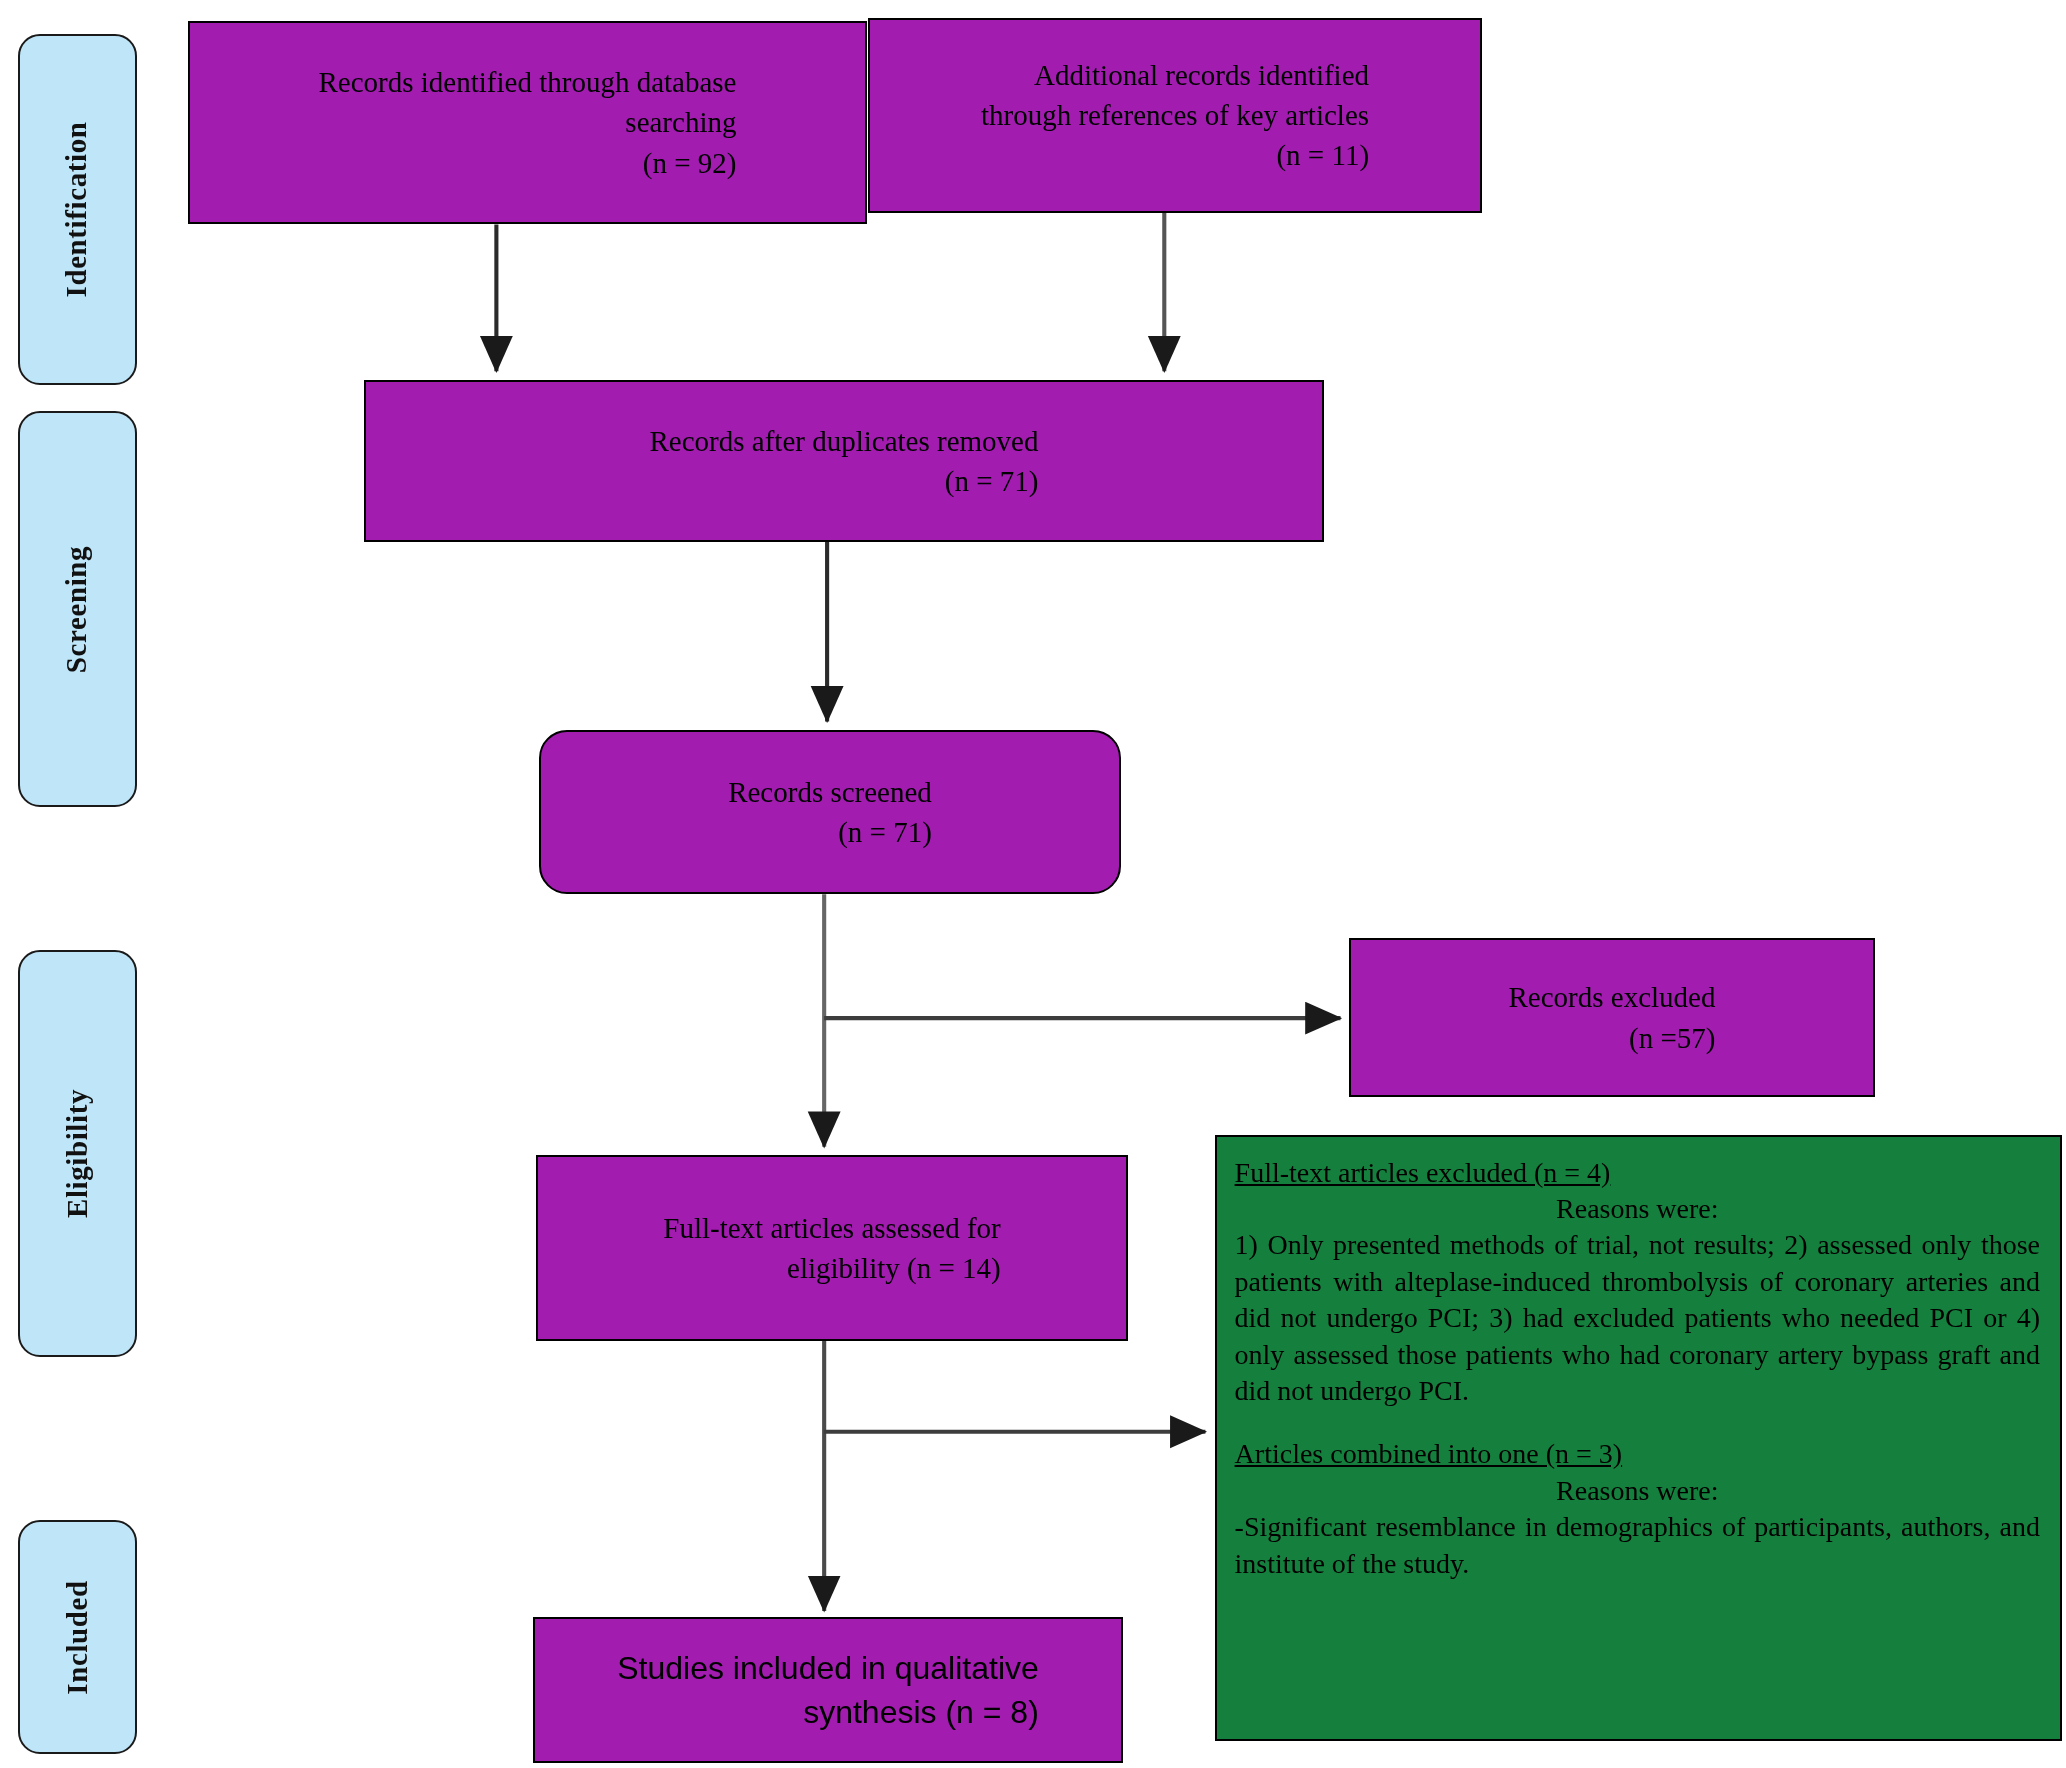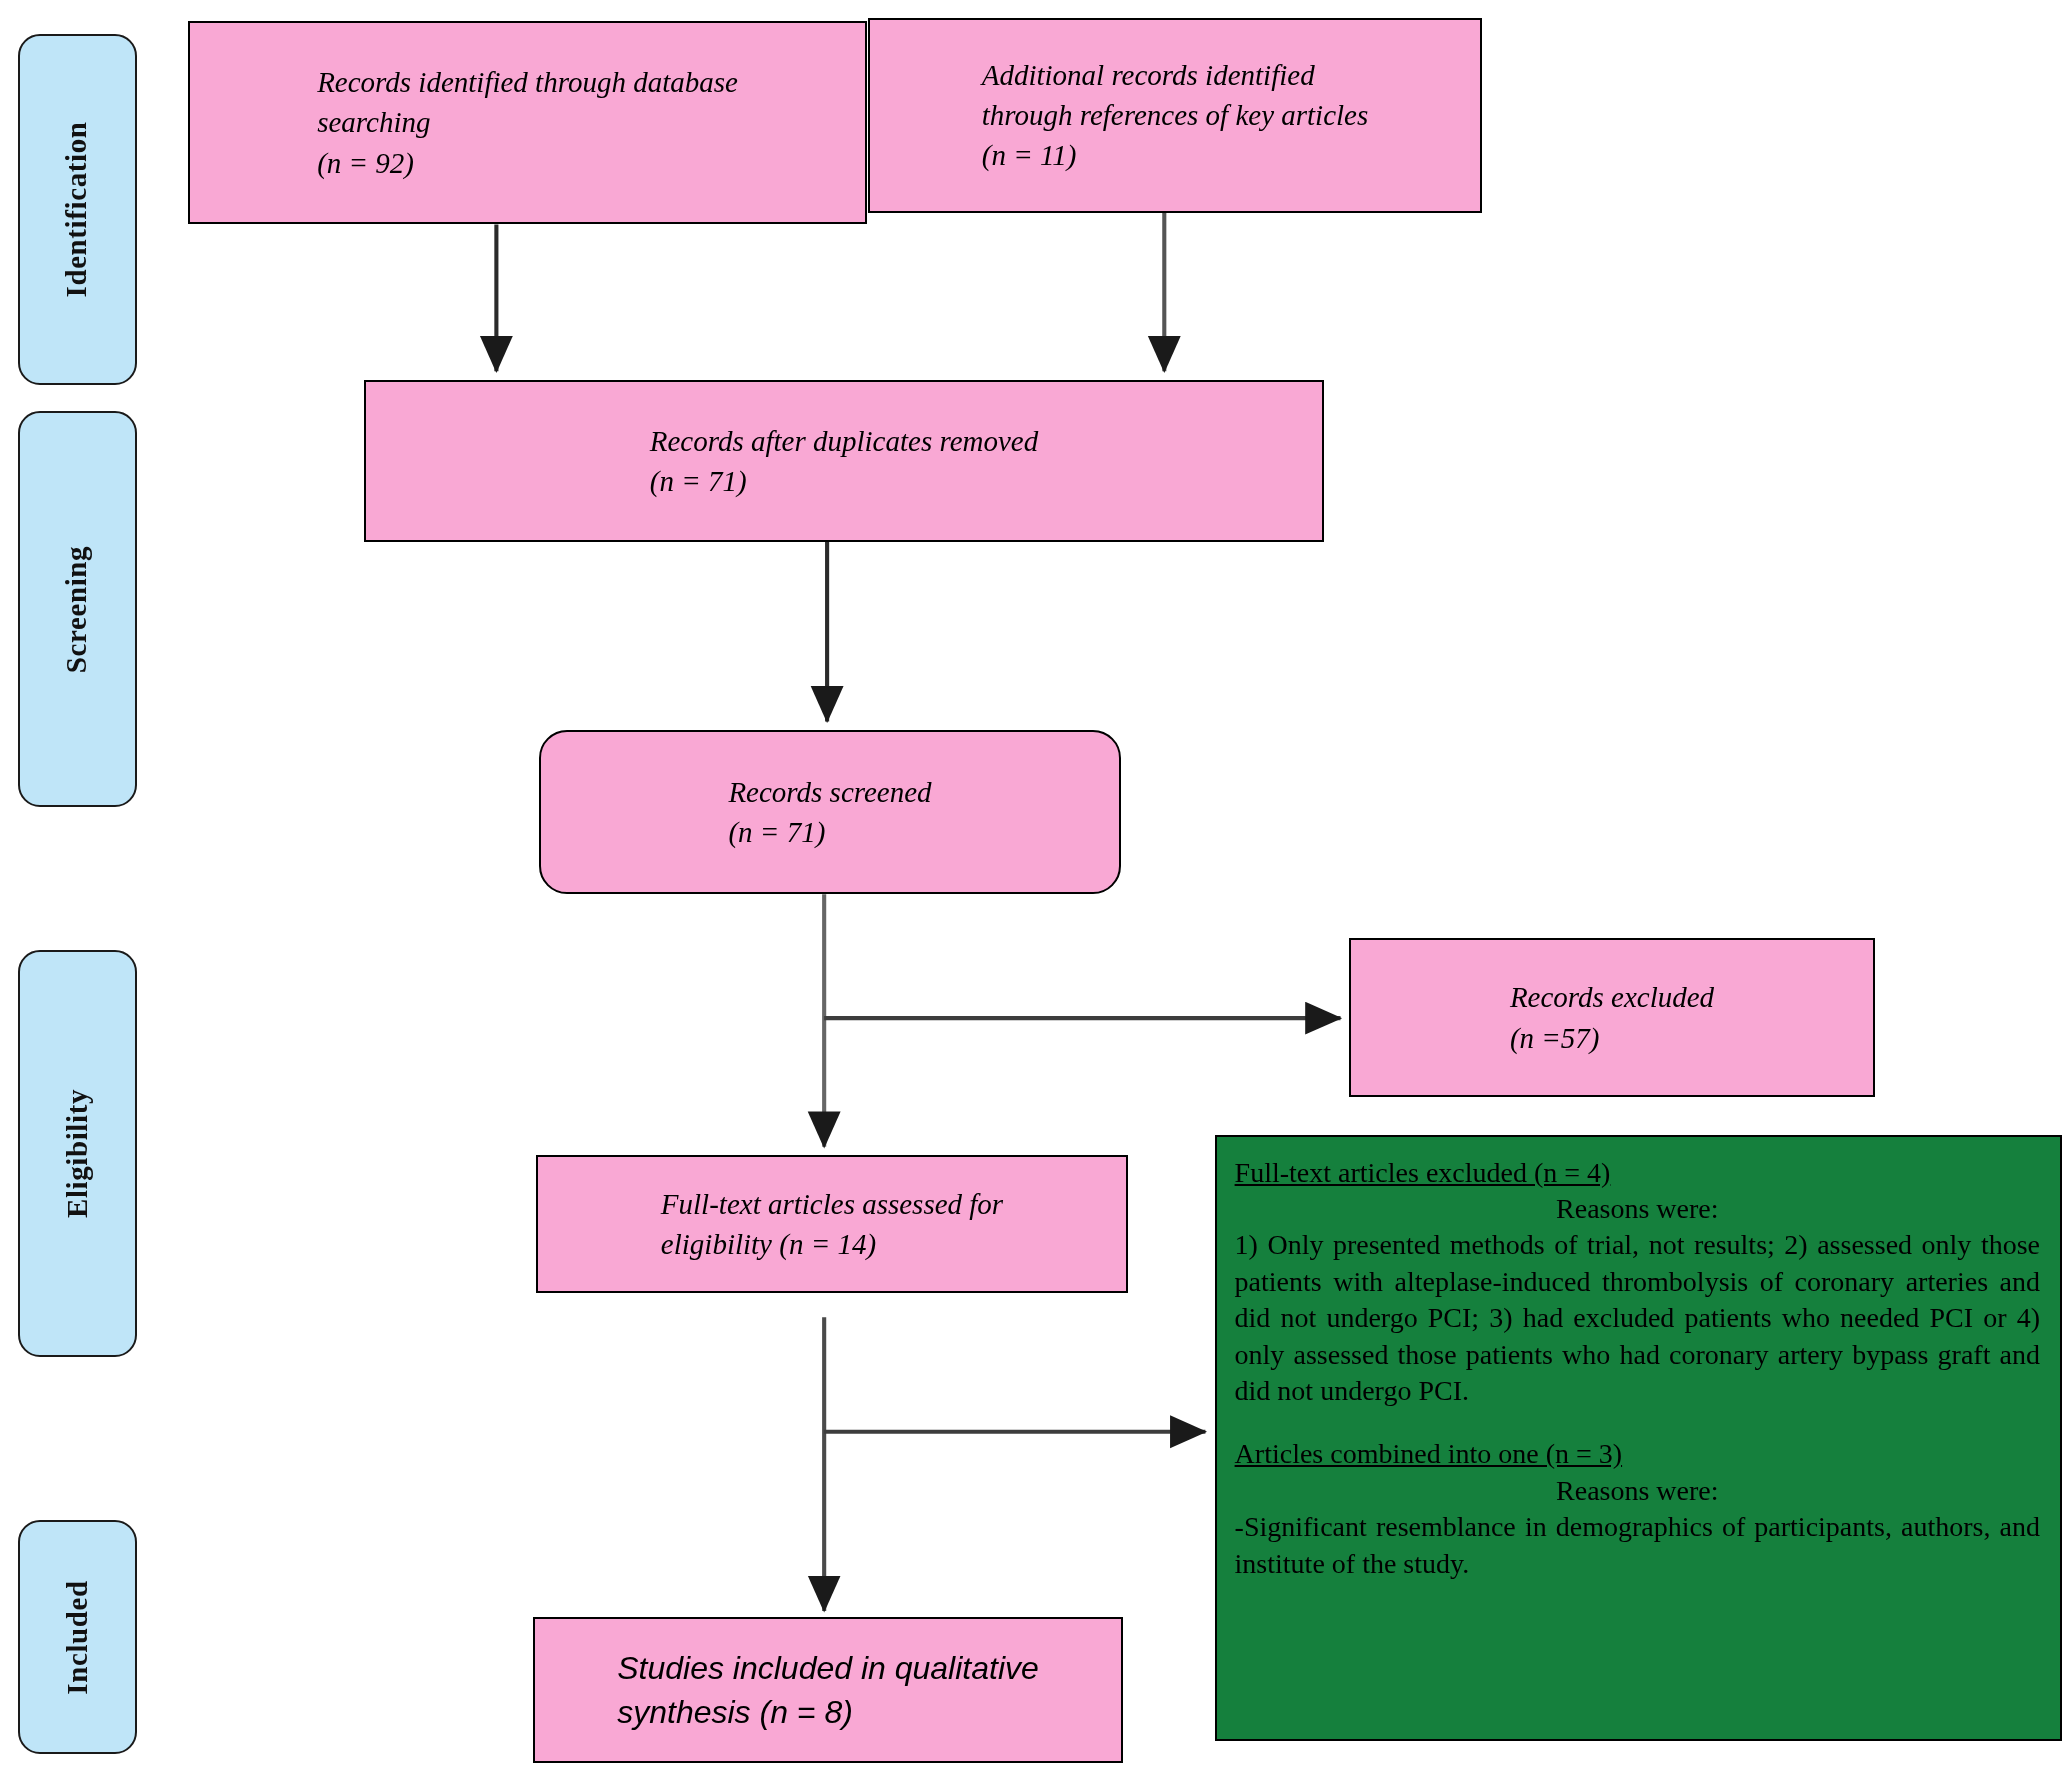--- a/index.html
+++ b/index.html
@@ -8,23 +8,23 @@
   #stage{position:absolute;left:0;top:0;width:2066px;height:1769px;}
 
   .pill{position:absolute;background:#bfe5f8;border:2.3px solid #1a1a1a;
         border-radius:22px;box-sizing:border-box;
         display:flex;align-items:center;justify-content:center;}
   .pill .vtext{
         transform:rotate(-90deg);white-space:nowrap;
         font-weight:bold;font-size:29px;letter-spacing:0.6px;
         font-family:"Liberation Serif","DejaVu Serif",serif;color:#111;}
 
-  .box{position:absolute;background:#f9a8d4;border:2.9px solid #000;
+  .box{position:absolute;background:#a21caf;border:2.9px solid #000;
        box-sizing:border-box;display:flex;align-items:center;
-       justify-content:center;text-align:left;font-style:italic;}
+       justify-content:center;text-align:right;}
   .box .btext{font-size:29px;line-height:1.38;padding:0 15.3px;}
 
   .panel{position:absolute;background:#15803d;border:2.9px solid #000;
          box-sizing:border-box;padding:17.6px 20px 11.7px 17.6px;}
   .panel p{margin:0;font-size:28px;line-height:1.30;text-align:justify;
            text-justify:inter-word;}
   .panel p.hdr{text-decoration:underline;text-align:left;}
   .panel p.plain{text-align:center;}
   .panel p.gap{height:27px;margin:0;}
 
@@ -106,21 +106,21 @@
     </div>
   </div>
 
   <div class="box" style="left:1349px;top:938px;width:526px;height:159px;">
     <div class="btext">
       <div>Records excluded</div>
       <div>(n =57)</div>
     </div>
   </div>
 
-  <div class="box" style="left:536px;top:1155px;width:592px;height:138px;">
+  <div class="box" style="left:536px;top:1155px;width:592px;height:186px;">
     <div class="btext">
       <div>Full-text articles assessed for</div>
       <div>eligibility (n = 14)</div>
     </div>
   </div>
 
   <div class="box sans" style="left:533px;top:1617px;width:590px;height:146px;">
     <div class="btext">
       <div>Studies included in qualitative</div>
       <div>synthesis (n = 8)</div>

